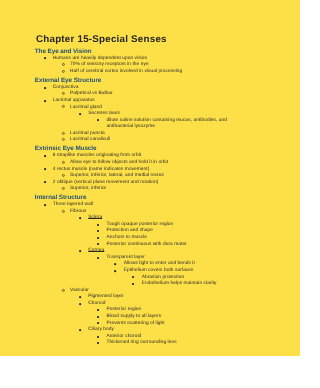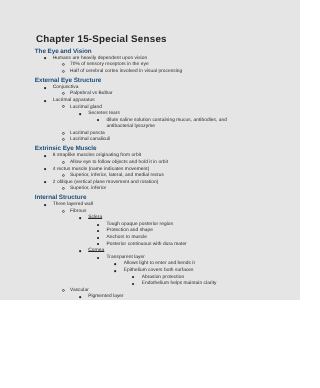--- a/index.html
+++ b/index.html
@@ -1,21 +1,21 @@
 <!DOCTYPE html>
 <html><head>
 <meta charset="utf-8">
 <title>Chapter 15-Special Senses</title>
 <style>
   html, body { margin:0; padding:0; background:#ffffff; }
   body { width:300px; height:388px; overflow:hidden;
          font-family:"Liberation Sans", sans-serif; color:#000;
          -webkit-font-smoothing:antialiased;
          text-rendering:geometricPrecision; }
-  .page { position:relative; width:300px; height:300px; background:#e5e5e5;
+  .page { position:relative; width:300px; height:356px; background:#fde047;
           overflow:hidden; }
   .doc { position:absolute; left:0; top:0; width:300px; }
 
   .title { position:absolute; left:36px; font-size:9.8px; font-weight:700;
            color:#262626; letter-spacing:0.22px; line-height:1;
            white-space:nowrap; }
 
   .h2 { position:absolute; left:34.8px; font-size:6.3px; font-weight:700;
         color:#1f4e79; line-height:1; white-space:nowrap; letter-spacing:-0.05px; }
 

